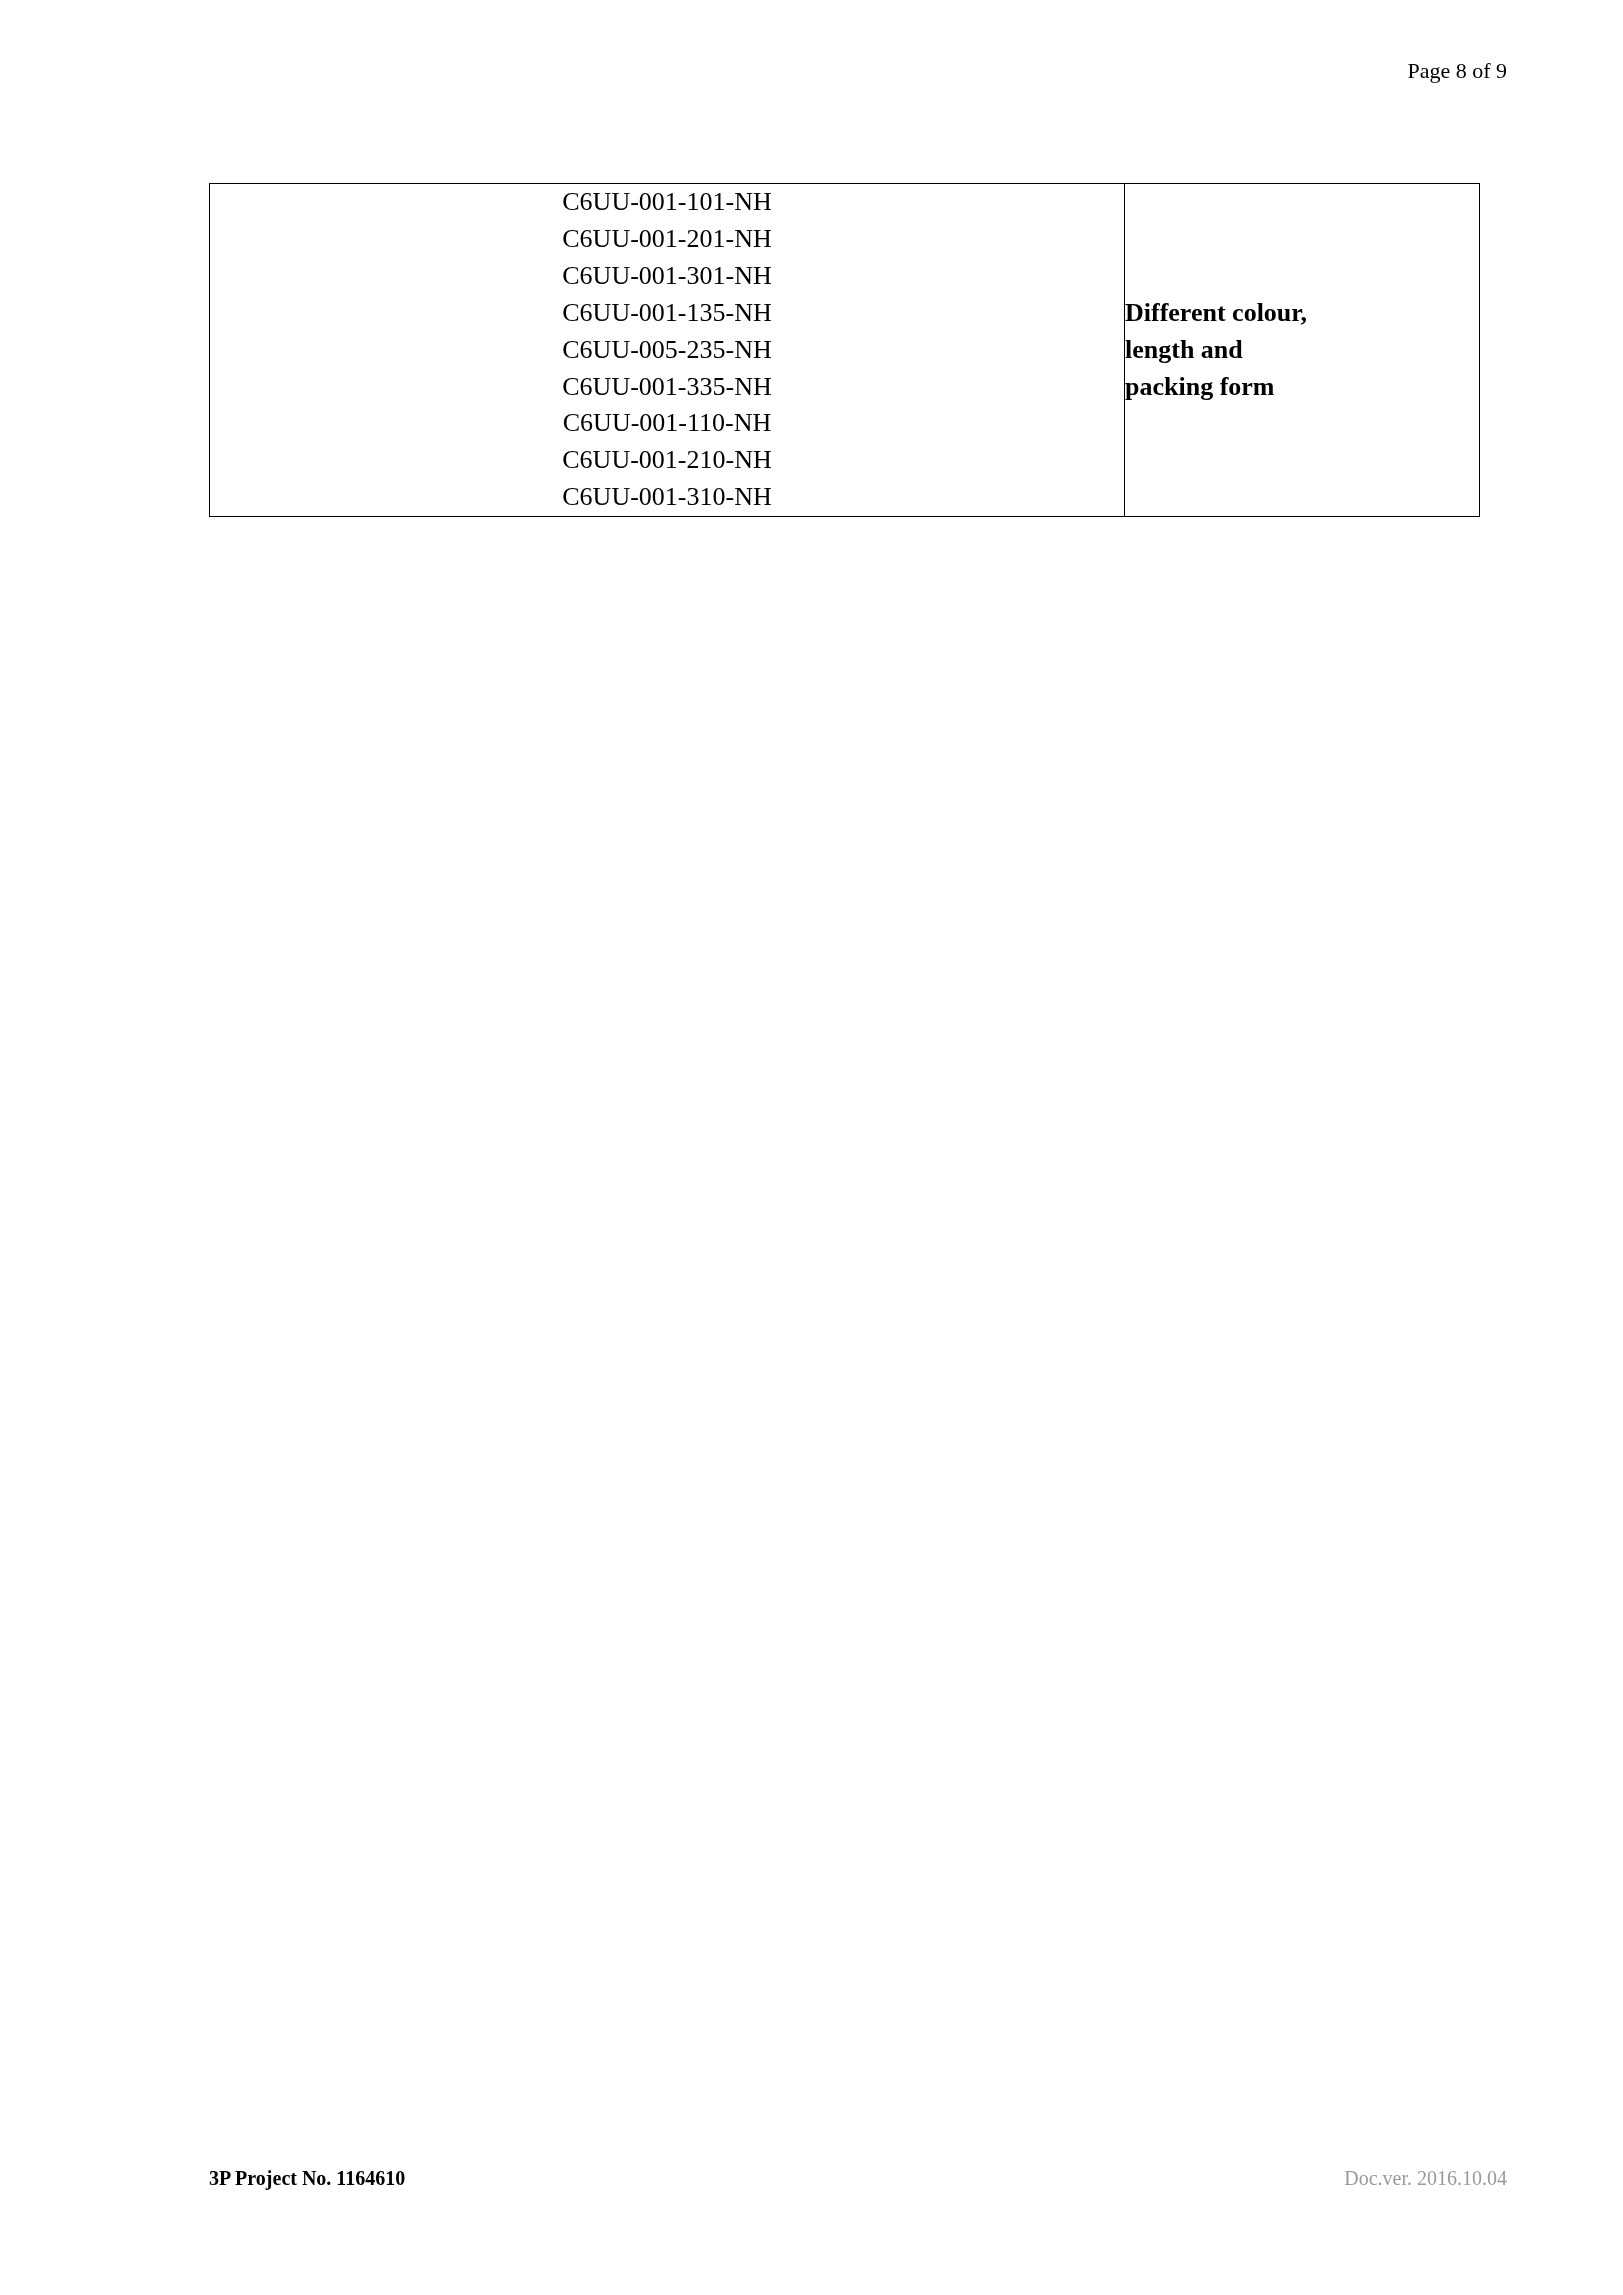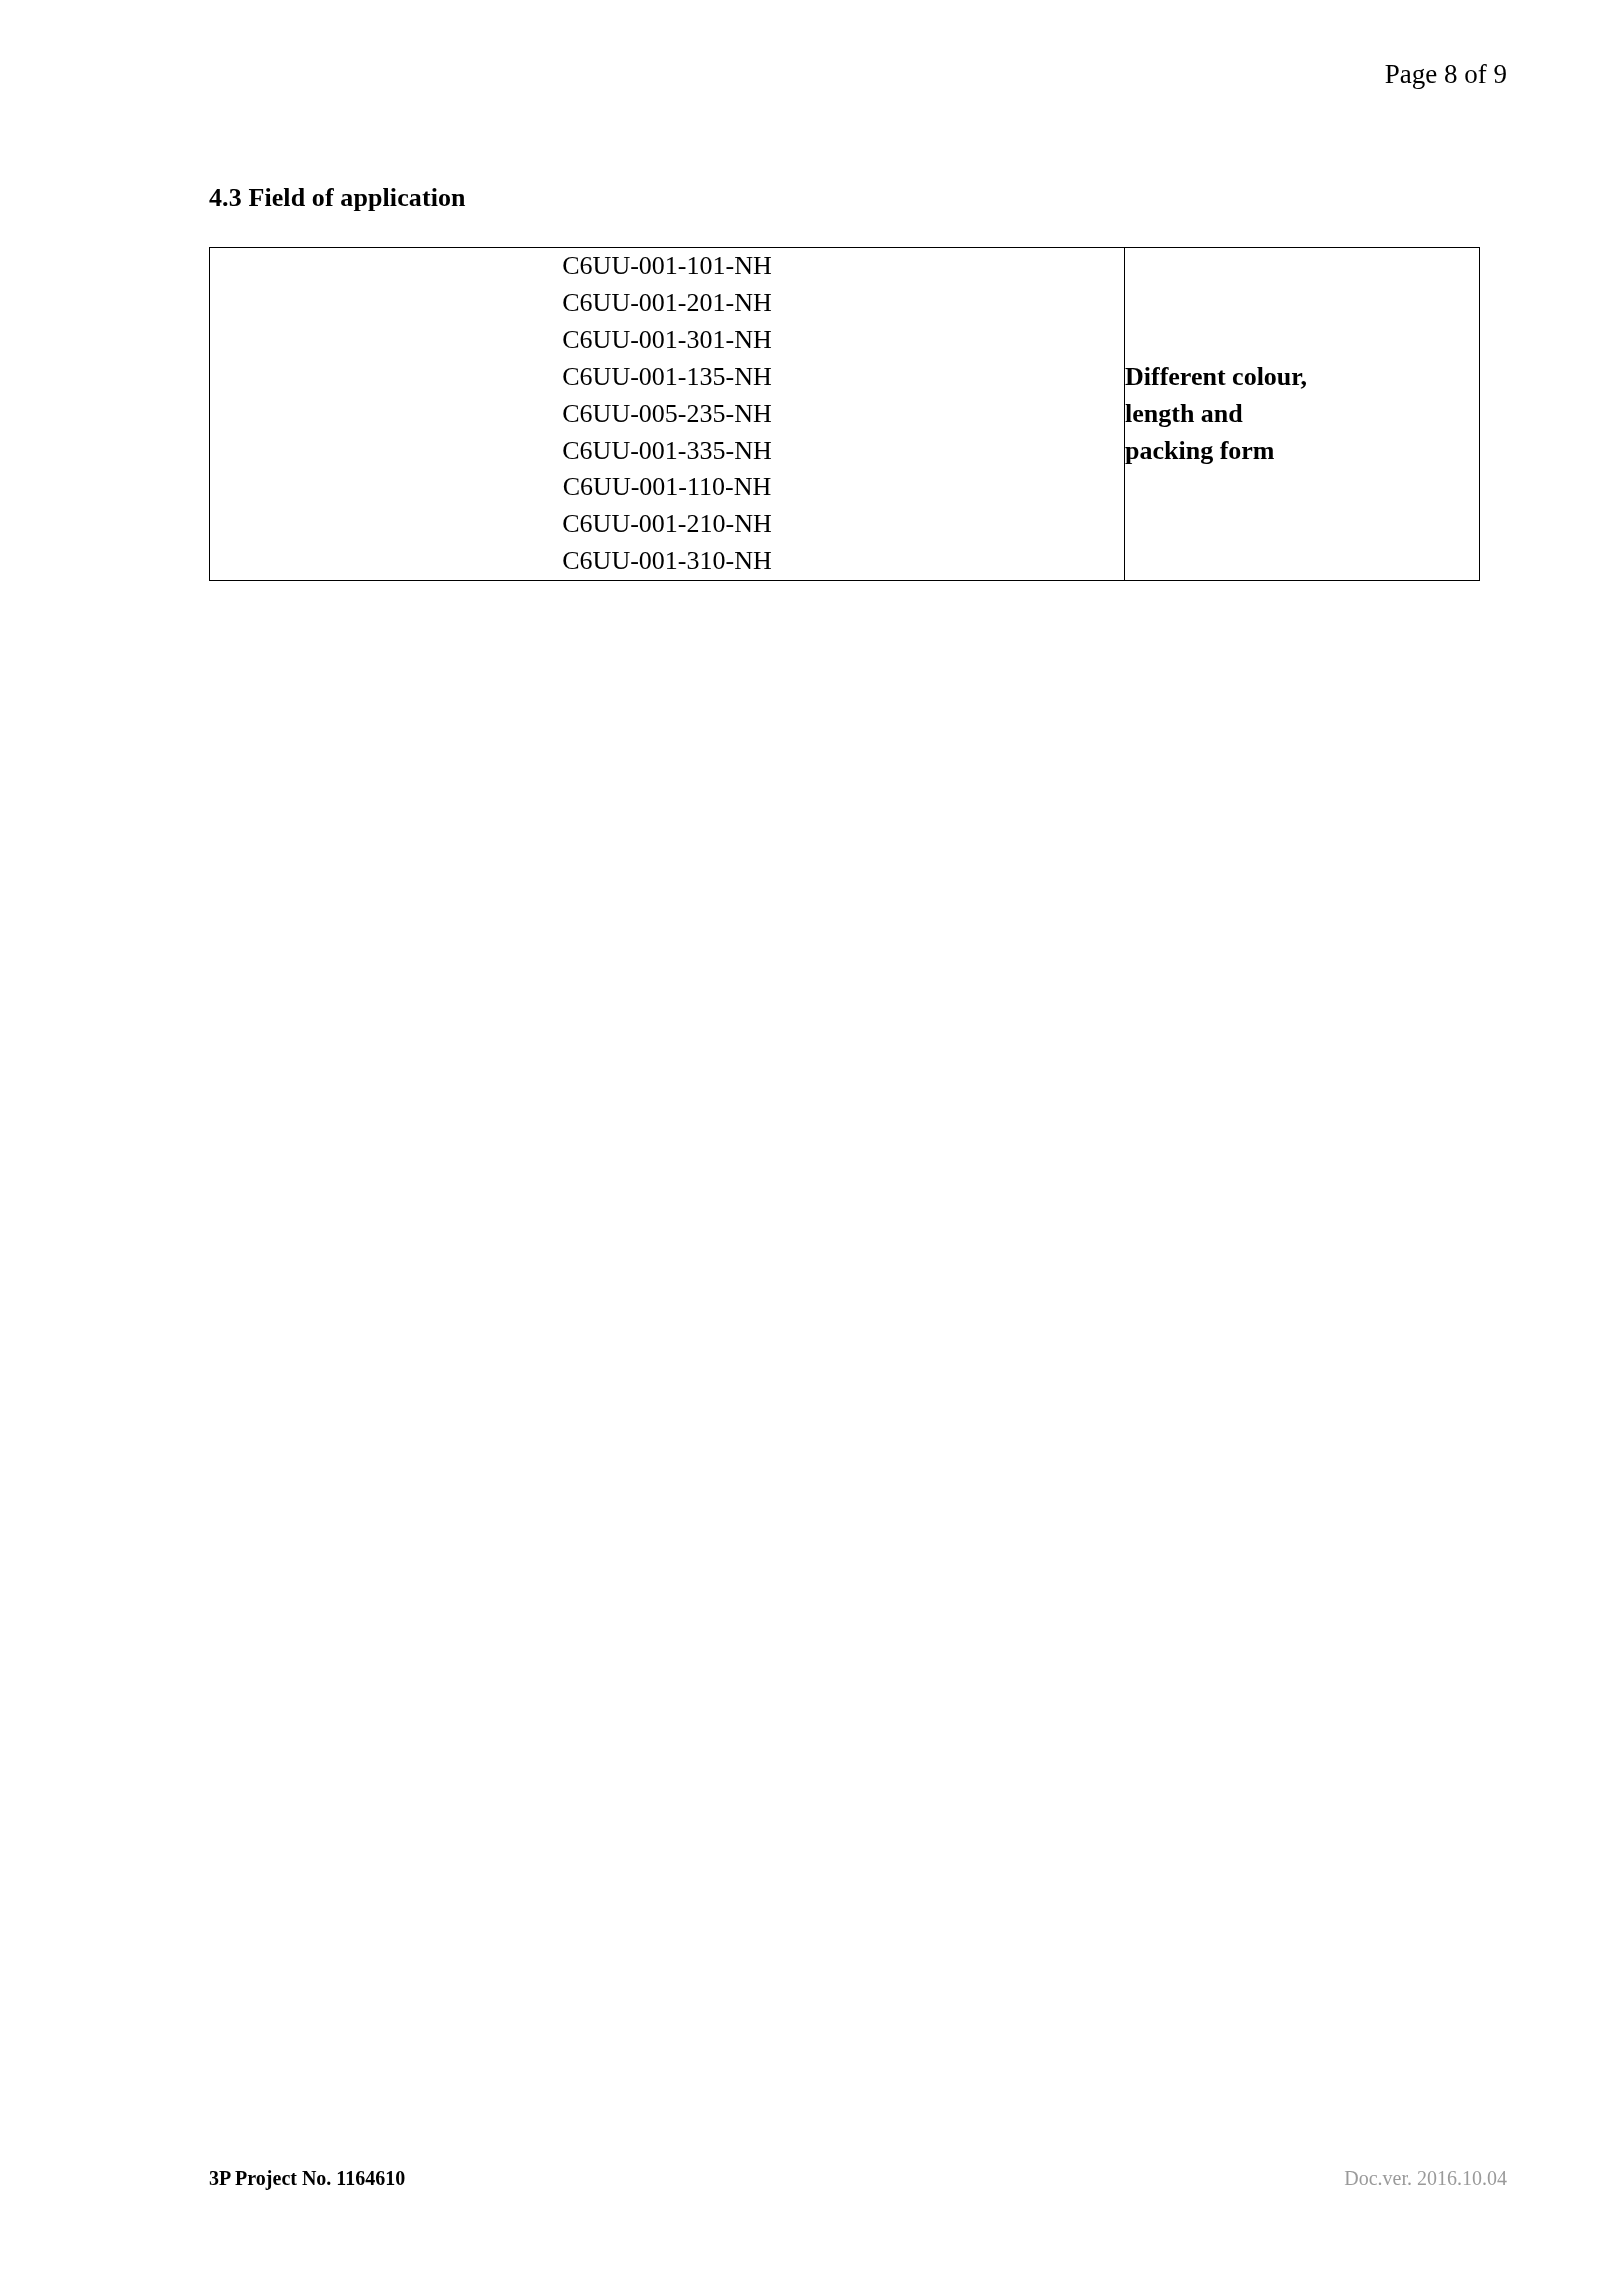--- a/index.html
+++ b/index.html
@@ -17,21 +17,21 @@
     height: 2295px;
     background: #ffffff;
     box-sizing: border-box;
     padding: 0;
     overflow: hidden;
   }
   .page-header {
     position: absolute;
     top: 58px;
     right: 116px;
-    font-size: 27px;
+    font-size: 22px;
     line-height: 1.2;
     text-align: right;
     white-space: nowrap;
   }
   .content {
     position: absolute;
     left: 209px;
     top: 183px;
     width: 1269px;
   }
@@ -120,21 +120,20 @@
 </style>
 </head>
 <body>
 
 <div class="page">
 
   <div class="page-header">Page 8 of 9</div>
 
   <div class="content">
 
-    <h2 class="section-title">4.3 Field of application</h2>
 
 
     <table class="app-table">
       <colgroup>
         <col style="width: 915px;">
         <col style="width: 355px;">
       </colgroup>
       <tbody>
         <tr>
           <td class="ids-cell">

